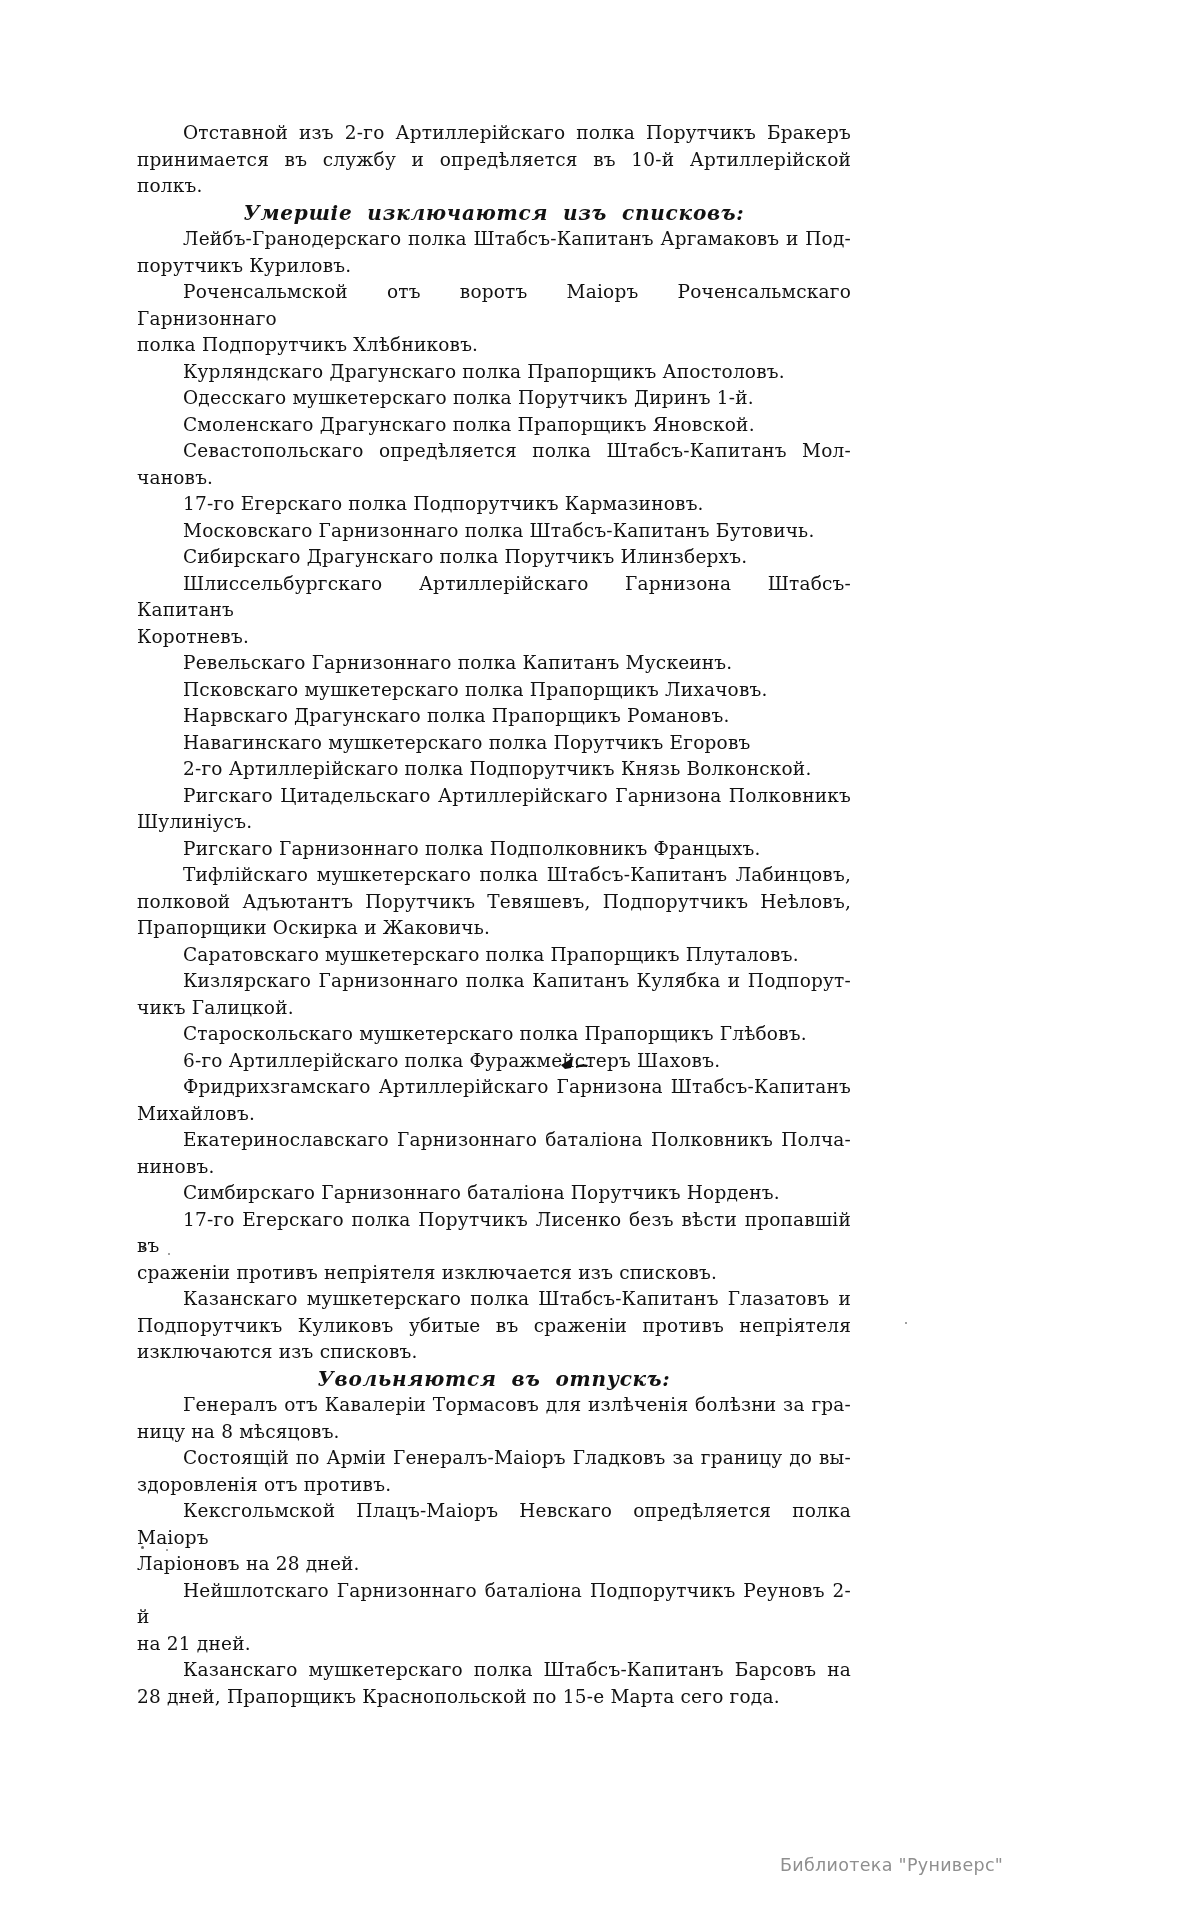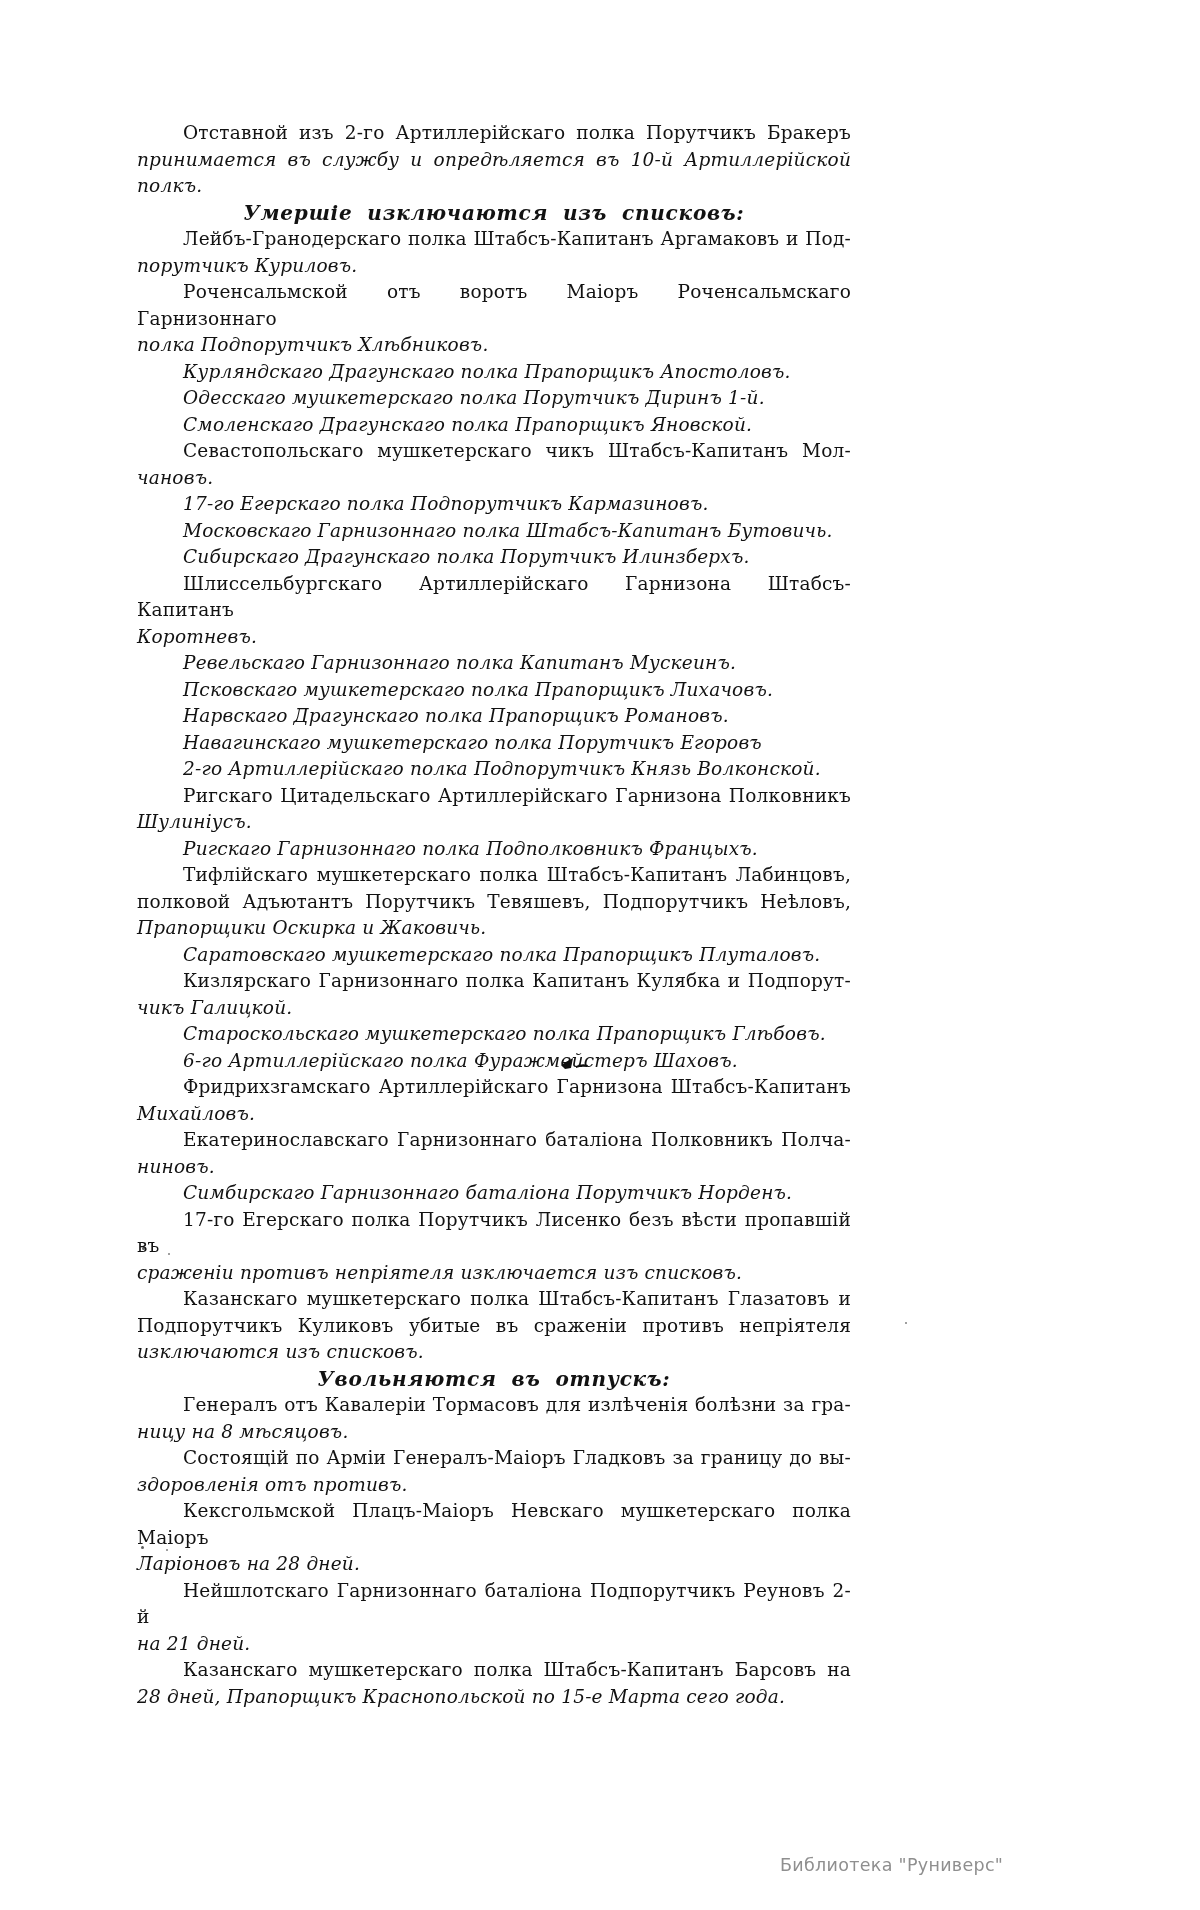--- a/index.html
+++ b/index.html
@@ -17,21 +17,21 @@
     font-size:18.5px;
   }
   .block{margin:0;}
   .line{
     line-height:26.5px;
     text-align:justify;
     text-align-last:justify;
     letter-spacing:0.2px;
   }
   .line.first{text-indent:46px;}
-  .line.last{text-align-last:left;font-style:italic;}
+  .line.last{text-align-last:left;}
   .heading .line{
     font-style:italic;
     font-weight:bold;
     font-size:20px;
     text-indent:0;
     text-align:right;
     text-align-last:center;
     letter-spacing:0.8px;
     word-spacing:7px;
   }
@@ -71,21 +71,21 @@
       <div class="block paragraph">
         <div class="line first last">Курляндскаго Драгунскаго полка Прапорщикъ Апостоловъ.</div>
       </div>
       <div class="block paragraph">
         <div class="line first last">Одесскаго мушкетерскаго полка Порутчикъ Диринъ 1-й.</div>
       </div>
       <div class="block paragraph">
         <div class="line first last">Смоленскаго Драгунскаго полка Прапорщикъ Яновской.</div>
       </div>
       <div class="block paragraph">
-        <div class="line first">Севастопольскаго мушкетерскаго чикъ Штабсъ-Капитанъ Мол-</div>
+        <div class="line first">Севастопольскаго опредѣляется полка Штабсъ-Капитанъ Мол-</div>
         <div class="line last">чановъ.</div>
       </div>
       <div class="block paragraph">
         <div class="line first last">17-го Егерскаго полка Подпорутчикъ Кармазиновъ.</div>
       </div>
       <div class="block paragraph">
         <div class="line first last">Московскаго Гарнизоннаго полка Штабсъ-Капитанъ Бутовичь.</div>
       </div>
       <div class="block paragraph">
         <div class="line first last">Сибирскаго Драгунскаго полка Порутчикъ Илинзберхъ.</div>
@@ -159,21 +159,21 @@
       </div>
       <div class="block paragraph">
         <div class="line first">Генералъ отъ Кавалеріи Тормасовъ для излѣченія болѣзни за гра-</div>
         <div class="line last">ницу на 8 мѣсяцовъ.</div>
       </div>
       <div class="block paragraph">
         <div class="line first">Состоящій по Арміи Генералъ-Маіоръ Гладковъ за границу до вы-</div>
         <div class="line last">здоровленія отъ противъ.</div>
       </div>
       <div class="block paragraph">
-        <div class="line first">Кексгольмской Плацъ-Маіоръ Невскаго мушкетерскаго полка Маіоръ</div>
+        <div class="line first">Кексгольмской Плацъ-Маіоръ Невскаго опредѣляется полка Маіоръ</div>
         <div class="line last">Ларіоновъ на 28 дней.</div>
       </div>
       <div class="block paragraph">
         <div class="line first">Нейшлотскаго Гарнизоннаго баталіона Подпорутчикъ Реуновъ 2-й</div>
         <div class="line last">на 21 дней.</div>
       </div>
       <div class="block paragraph">
         <div class="line first">Казанскаго мушкетерскаго полка Штабсъ-Капитанъ Барсовъ на</div>
         <div class="line last">28 дней, Прапорщикъ Краснопольской по 15-е Марта сего года.</div>
       </div>

